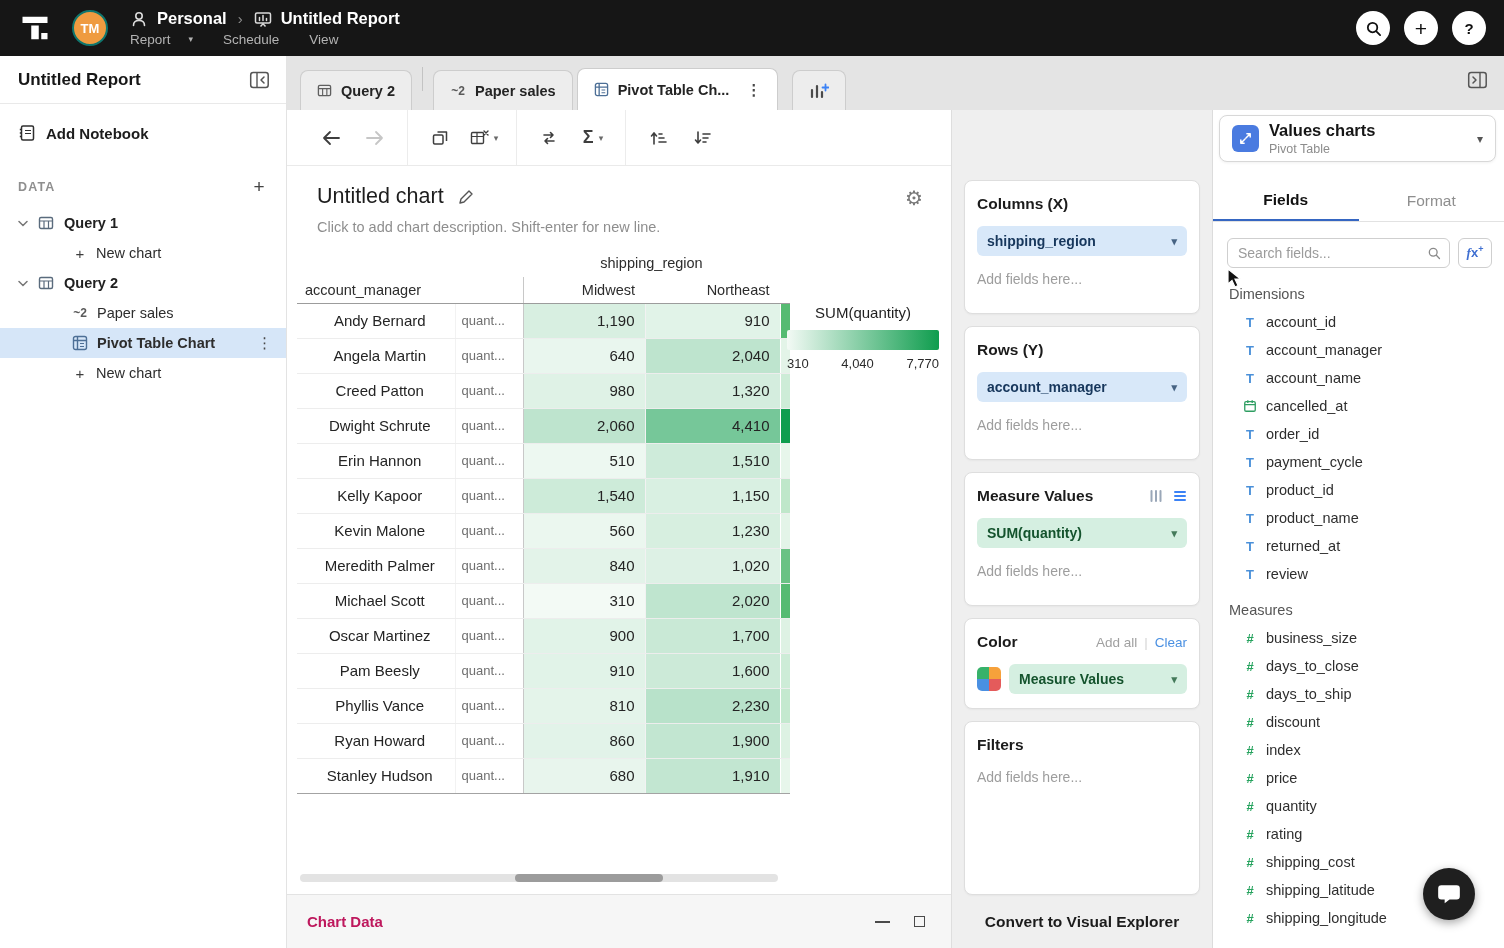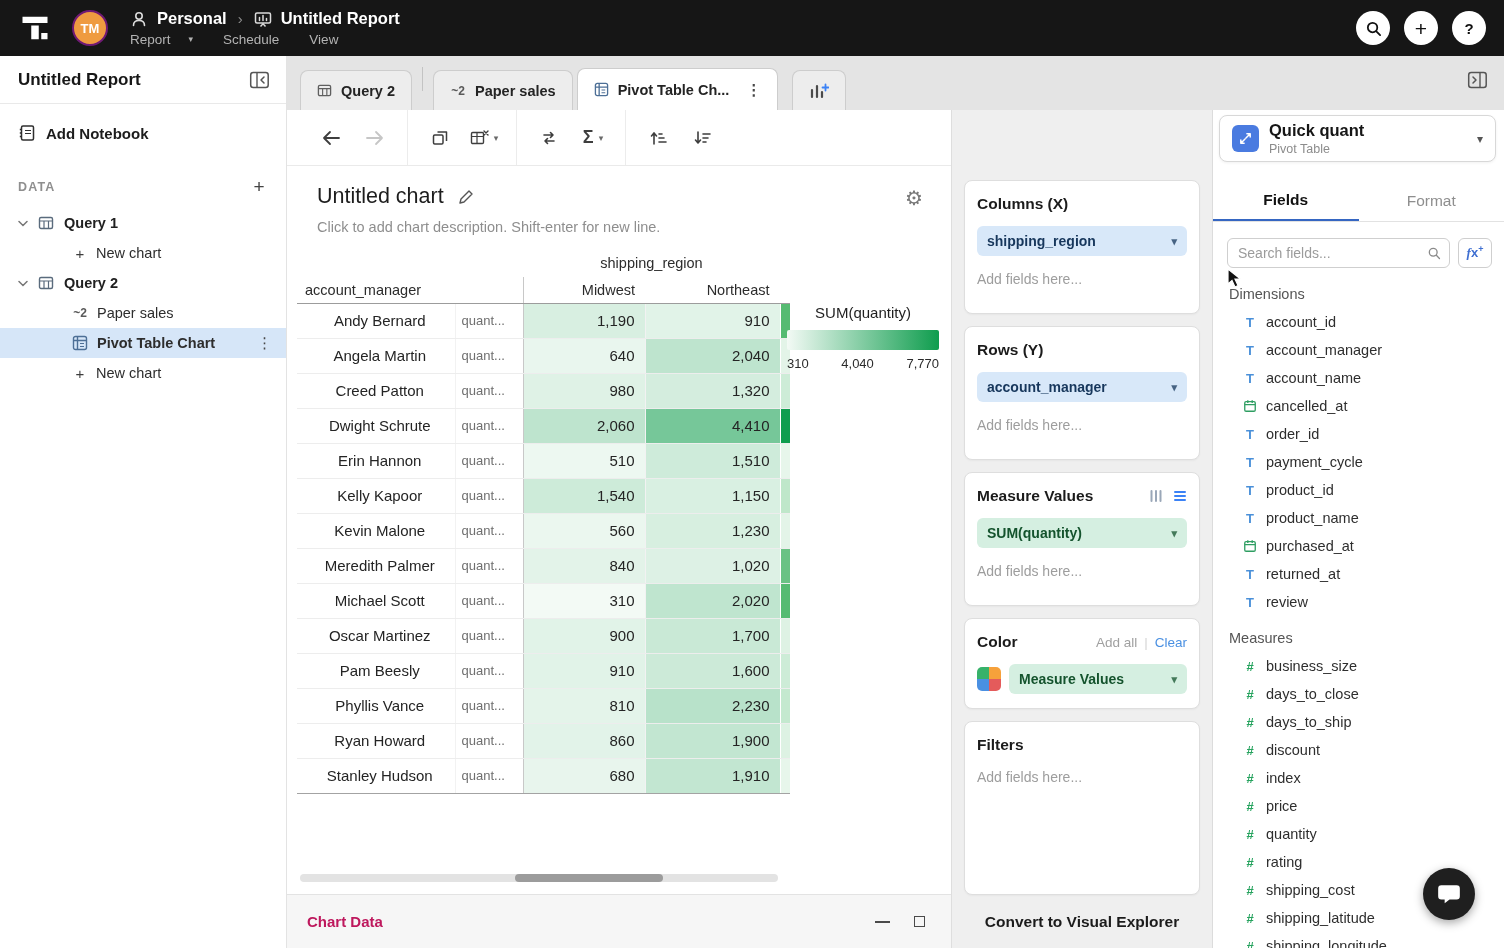--- a/index.html
+++ b/index.html
@@ -4,21 +4,21 @@
 <style>
   *{box-sizing:border-box;margin:0;padding:0;}
   html,body{width:1504px;height:948px;overflow:hidden;}
   body{font-family:"Liberation Sans",sans-serif;background:#fff;color:#222;}
   button{border:none;background:transparent;font-family:inherit;cursor:pointer;color:inherit;}
   .app{position:relative;width:1504px;height:948px;overflow:hidden;}
 
   
   .topbar{height:56px;background:#161616;display:flex;align-items:center;padding-left:14px;color:#fff;}
   .logo{width:42px;height:42px;display:grid;place-items:center;margin-right:16px;}
-  .avatar{width:36px;height:36px;border-radius:50%;background:#ef9b40;border:2px solid #701a75;display:grid;place-items:center;font-size:13px;font-weight:700;color:#fff;}
+  .avatar{width:36px;height:36px;border-radius:50%;background:#ef9b40;border:2px solid #0f766e;display:grid;place-items:center;font-size:13px;font-weight:700;color:#fff;}
   .crumbs{margin-left:22px;display:flex;flex-direction:column;gap:3px;}
   .crumb-row1{display:flex;align-items:center;gap:9px;}
   .crumb-strong{font-size:16.5px;font-weight:700;color:#fff;}
   .crumb-sep{color:#8d8d8d;font-size:15px;margin:0 2px;}
   .crumb-row2{display:flex;align-items:center;gap:30px;font-size:13.5px;color:#b3b3b3;margin-top:1px;}
   .menu-item{display:flex;align-items:center;gap:18px;}
   .mini-caret{font-size:9px;line-height:1;}
   .topbar-right{margin-left:auto;display:flex;gap:14px;margin-right:18px;}
   .circle-btn{width:34px;height:34px;border-radius:50%;background:#fff;color:#111;display:grid;place-items:center;font-size:15px;font-weight:700;}
   .circle-btn .plus-glyph{font-size:21px;font-weight:400;line-height:1;}
@@ -604,21 +604,21 @@
         </section>
 
         <aside class="fields-col">
           <div class="qc-card">
             <span class="qc-icon">
               <svg width="15" height="15" viewBox="0 0 16 16">
                   <path d="M9.5 3H13v3.5M13 3L8.5 7.5M6.5 13H3V9.5M3 13l4.5-4.5" fill="none" stroke="#fff" stroke-width="1.6" stroke-linecap="round" stroke-linejoin="round"></path>
                 </svg>
             </span>
             <div>
-              <div class="qc-title">Quick quant</div>
+              <div class="qc-title">Values charts</div>
               <div class="qc-sub">Pivot Table</div>
             </div>
             <span class="qc-caret">▾</span>
           </div>
 
           <div class="fp-tabs">
             <div class="fp-tab active">Fields</div>
             <div class="fp-tab">Format</div>
           </div>
 
@@ -666,27 +666,20 @@
               </div>
               <div class="frow">
                 <span class="fT">T</span>
                 <span class="flabel">product_id</span>
               </div>
               <div class="frow">
                 <span class="fT">T</span>
                 <span class="flabel">product_name</span>
               </div>
               <div class="frow">
-                <svg width="14" height="14" viewBox="0 0 16 16">
-                  <rect x="2" y="3" width="12" height="11" rx="1.5" fill="none" stroke="#2f9e62" stroke-width="1.5"></rect>
-                  <path d="M2 6.5h12M5.5 1.5v3M10.5 1.5v3" stroke="#2f9e62" stroke-width="1.5"></path>
-                </svg>
-                <span class="flabel">purchased_at</span>
-              </div>
-              <div class="frow">
                 <span class="fT">T</span>
                 <span class="flabel">returned_at</span>
               </div>
               <div class="frow">
                 <span class="fT">T</span>
                 <span class="flabel">review</span>
               </div>
             </div>
 
           <div class="fsec m2">Measures</div>

